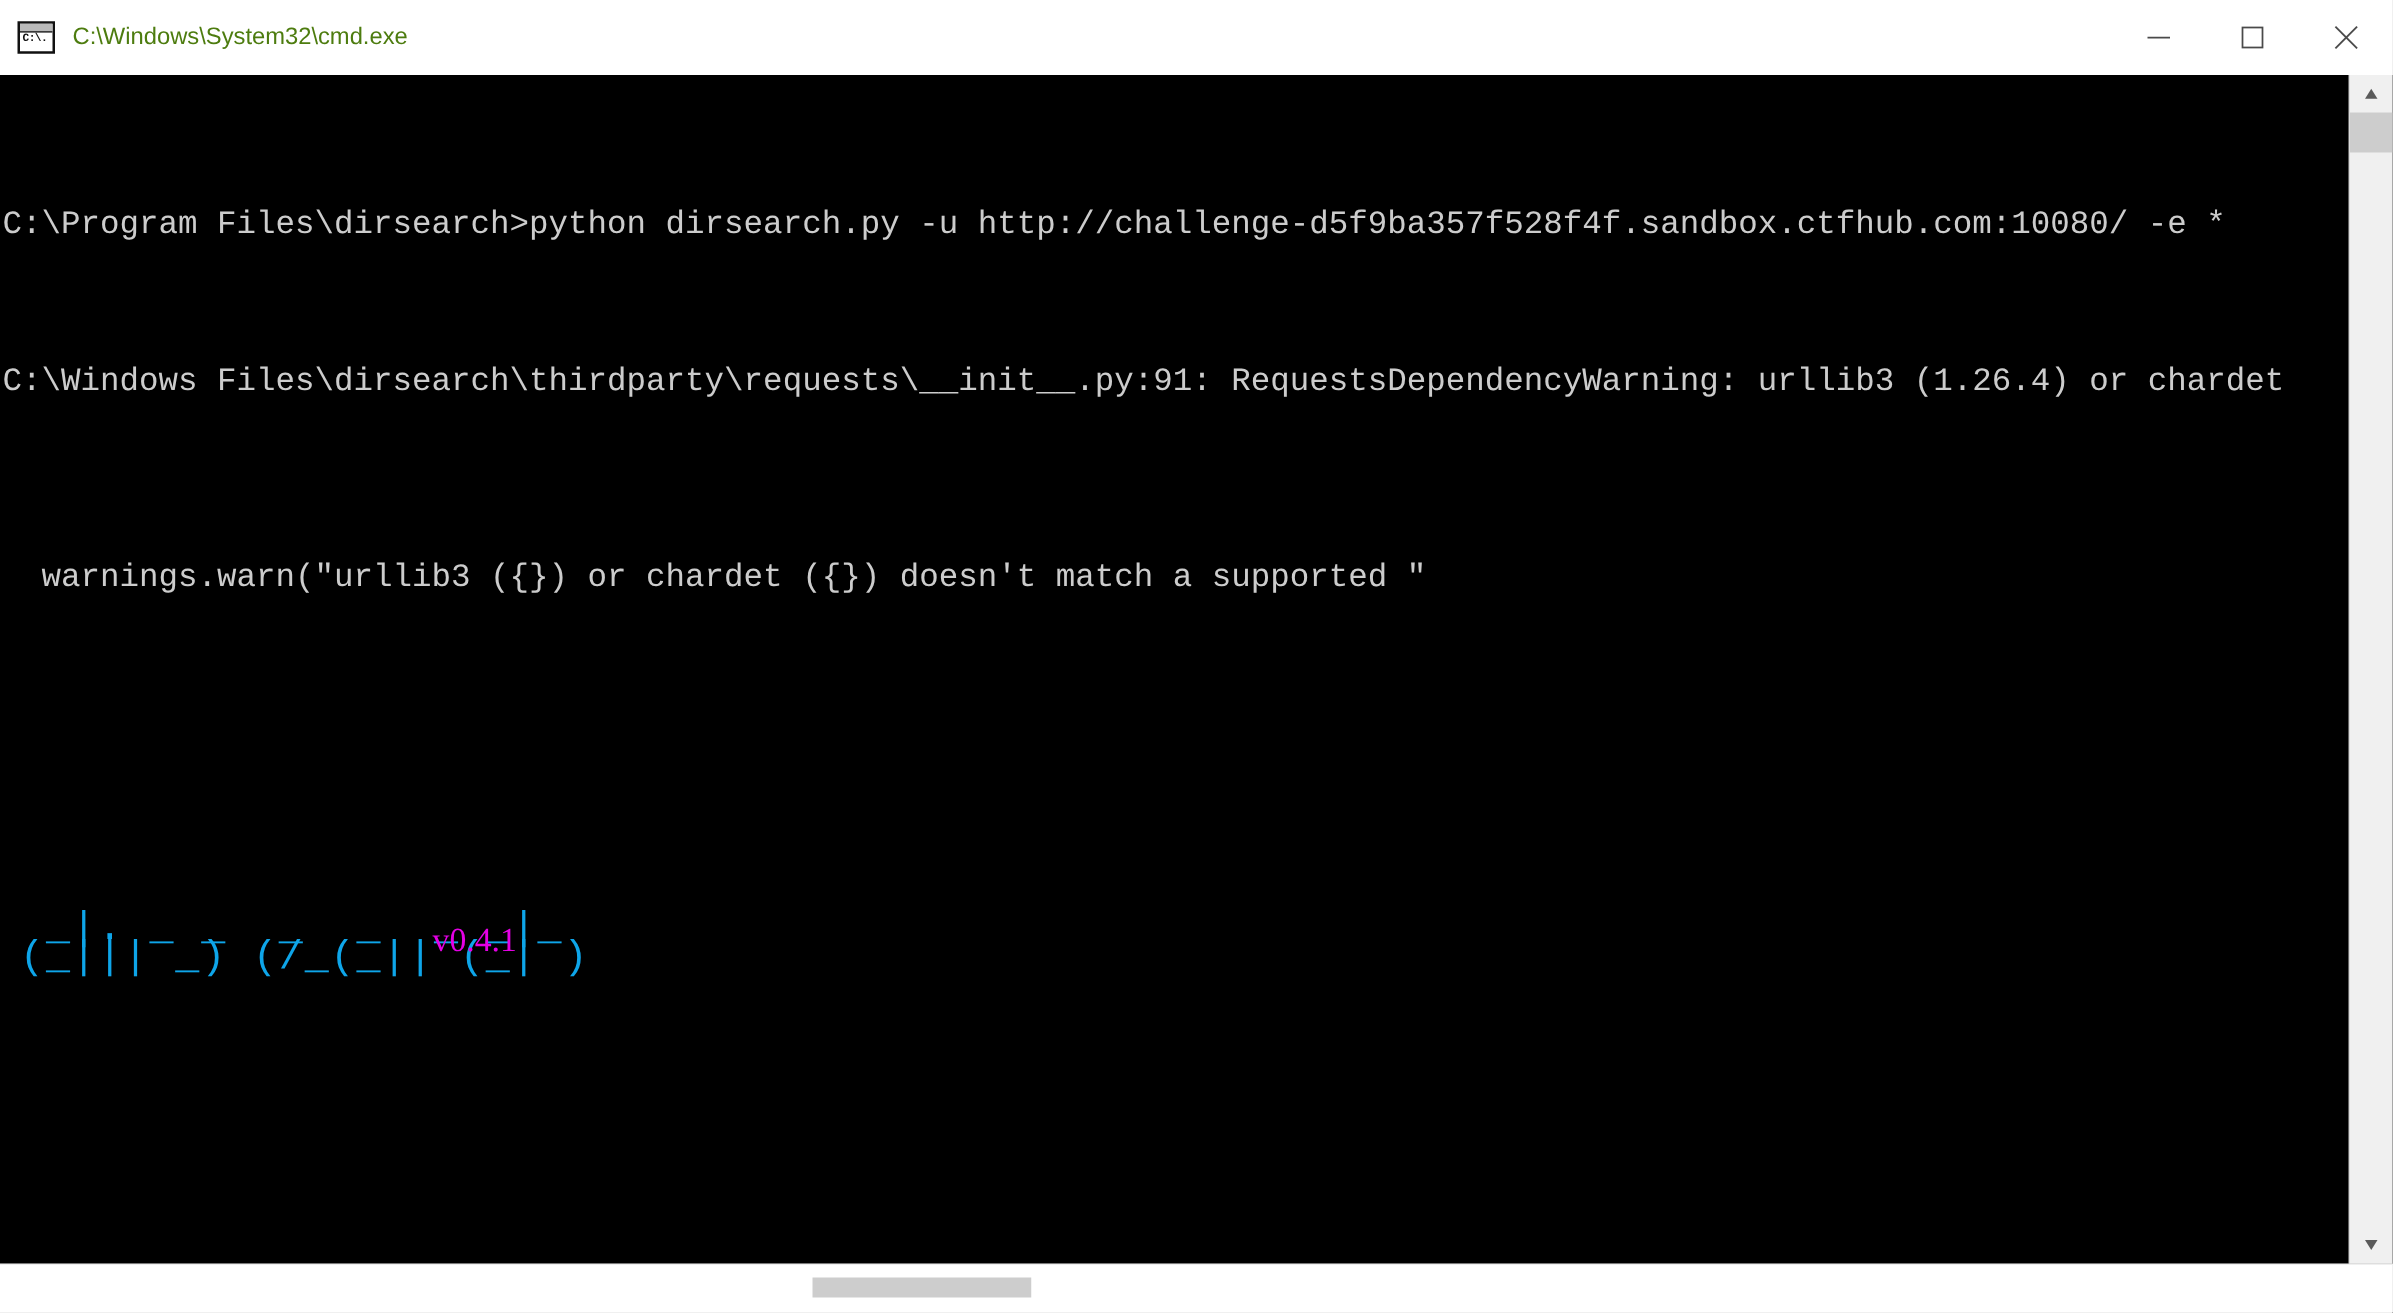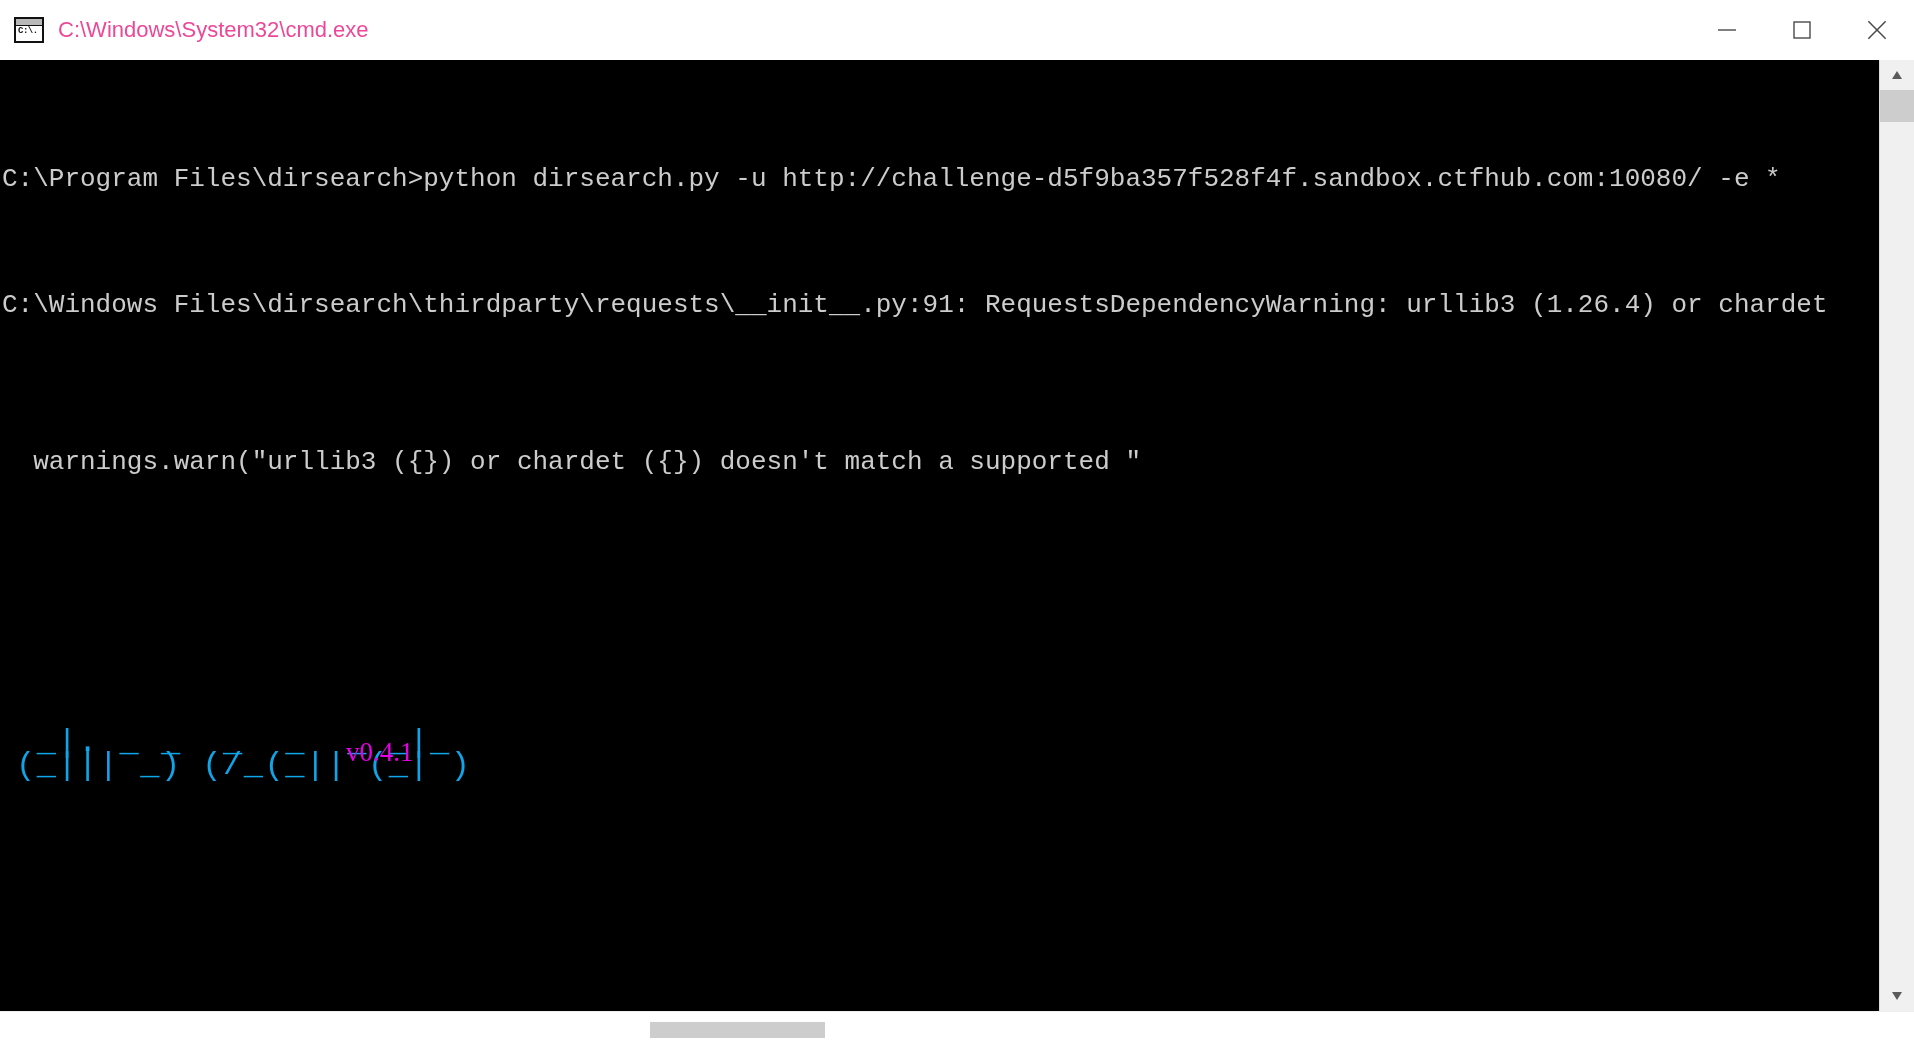--- a/index.html
+++ b/index.html
@@ -62,22 +62,22 @@
     left: 2px;
     top: 7px;
     font-family: "Liberation Mono", monospace;
     font-size: 9px;
     line-height: 10px;
     font-weight: bold;
     color: #111;
     letter-spacing: -0.5px;
   }
   .title-text {
-    font-size: 22px;
-    color: #ec4899;
+    font-size: 19px;
+    color: #4d7c0f;
     font-family: "Liberation Sans", sans-serif;
     white-space: nowrap;
   }
   .titlebar-buttons {
     position: absolute;
     right: 0;
     top: 0;
     height: 60px;
     display: flex;
   }

